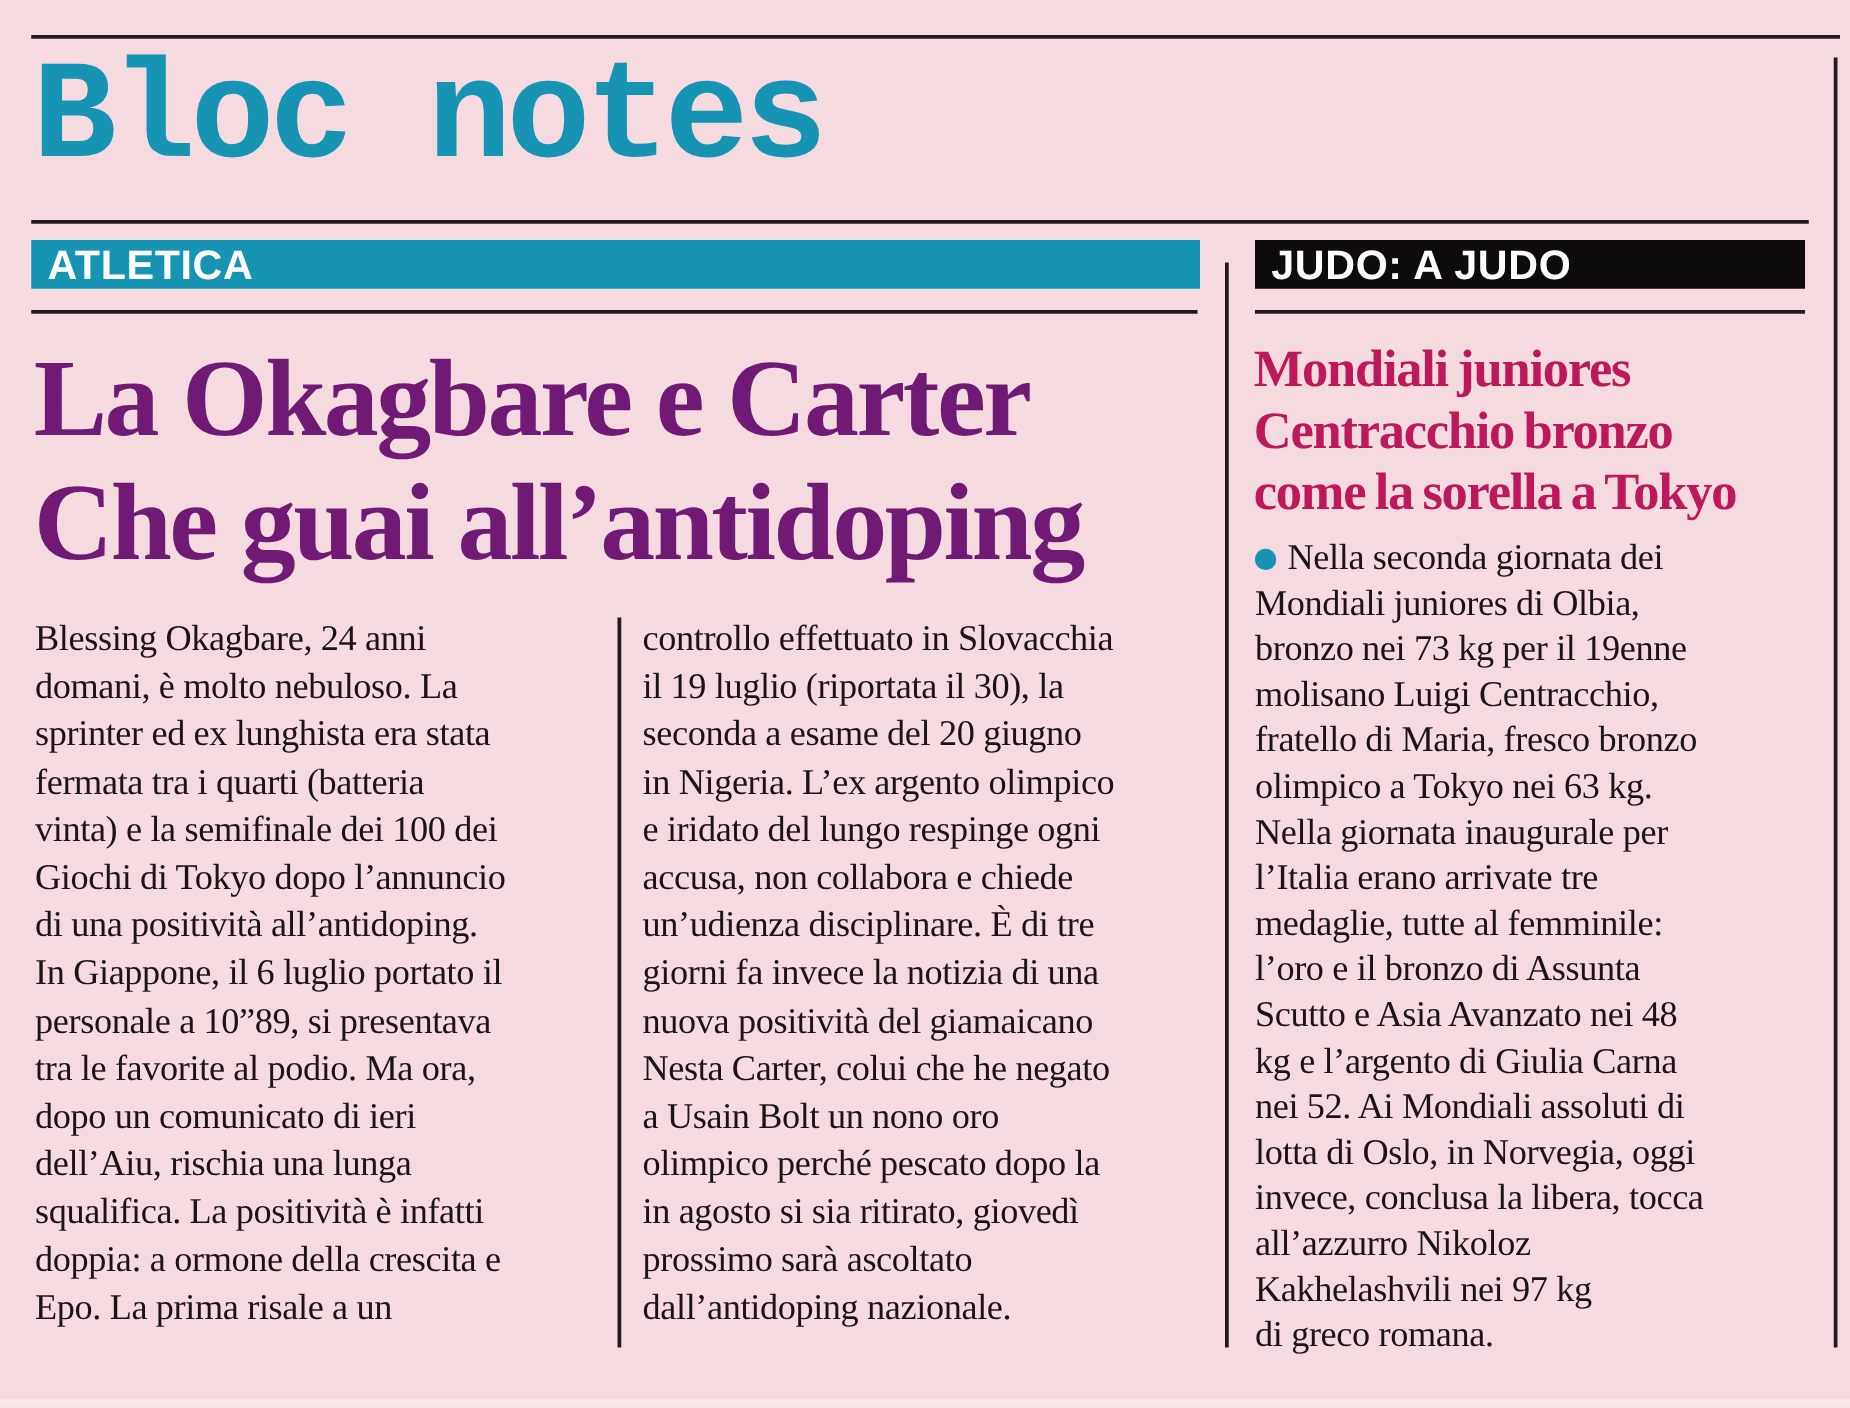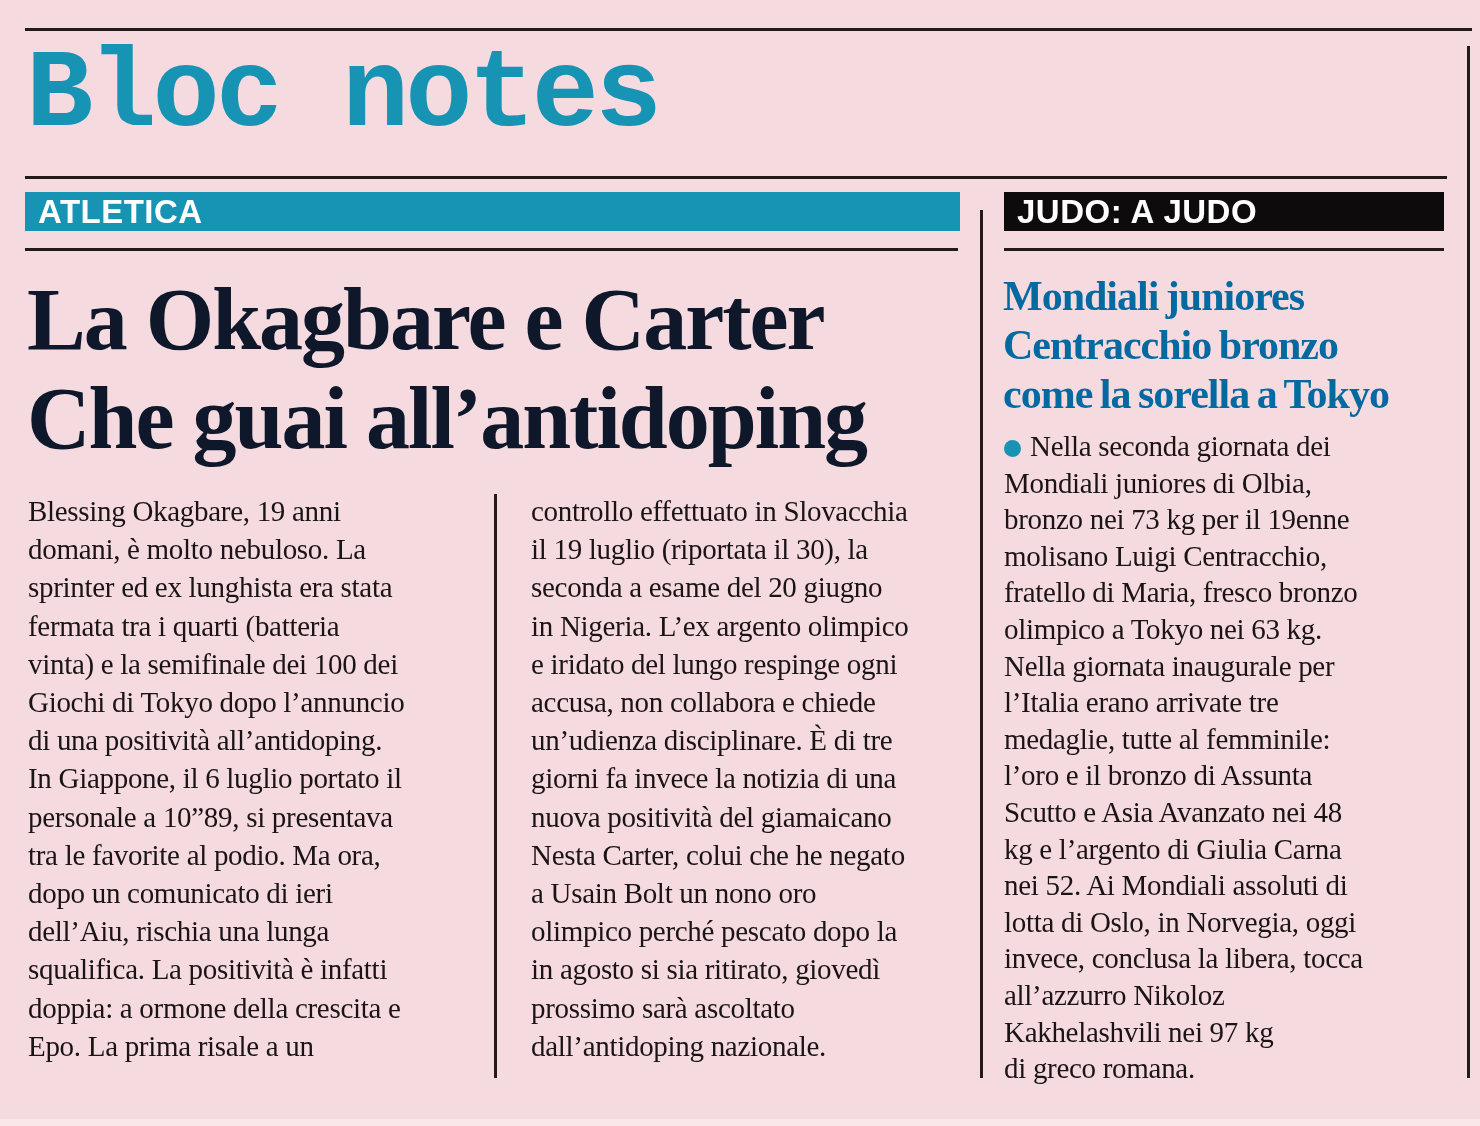--- a/index.html
+++ b/index.html
@@ -33,37 +33,37 @@
     padding-left:13px; box-sizing:border-box;
     white-space:nowrap;
   }
   .kicker-cyan { left:25px; top:192px; width:935px; background:#1793b4; }
   .kicker-black { left:1004px; top:192px; width:440px; background:#0d0b0c; }
 
   .headline-main {
     position:absolute; left:27px; top:270px;
     font-size:88px; line-height:99px;
     font-weight:700; letter-spacing:-2px;
-    white-space:nowrap; color:#0f172a;
+    white-space:nowrap; color:#701a75;
   }
   .headline-side {
     position:absolute; left:1003px; top:272px;
     font-size:42px; line-height:49px;
     font-weight:700; letter-spacing:-1px; word-spacing:-2px;
-    white-space:nowrap; color:#0369a1;
+    white-space:nowrap; color:#be185d;
   }
 
   .bodycol {
     position:absolute; width:455px;
     font-size:29px; letter-spacing:-0.3px;
     color:#1a1416;
     white-space:nowrap;
   }
   .col-1 { left:28px;  top:492px; line-height:38.2px; }
-  .col-2 { left:514px; top:492px; line-height:38.2px;margin-left:17px; }
+  .col-2 { left:514px; top:492px; line-height:38.2px; }
   .col-r { left:1004px; top:428px; line-height:36.6px; }
 
   .tline { white-space:nowrap; }
 
   .bullet {
     display:inline-block;
     width:17px; height:17px; border-radius:50%;
     background:#1793b4;
     margin-right:9px;
     vertical-align:-1px;
@@ -98,21 +98,21 @@
       <div class="tline">Che guai all’antidoping</div>
     </div>
 
   <div class="headline-side">
       <div class="tline">Mondiali juniores</div>
       <div class="tline">Centracchio bronzo</div>
       <div class="tline">come la sorella a Tokyo</div>
     </div>
 
   <div class="bodycol col-1">
-      <div class="tline">Blessing Okagbare, 19 anni</div>
+      <div class="tline">Blessing Okagbare, 24 anni</div>
       <div class="tline">domani, è molto nebuloso. La</div>
       <div class="tline">sprinter ed ex lunghista era stata</div>
       <div class="tline">fermata tra i quarti (batteria</div>
       <div class="tline">vinta) e la semifinale dei 100 dei</div>
       <div class="tline">Giochi di Tokyo dopo l’annuncio</div>
       <div class="tline">di una positività all’antidoping.</div>
       <div class="tline">In Giappone, il 6 luglio portato il</div>
       <div class="tline">personale a 10”89, si presentava</div>
       <div class="tline">tra le favorite al podio. Ma ora,</div>
       <div class="tline">dopo un comunicato di ieri</div>

